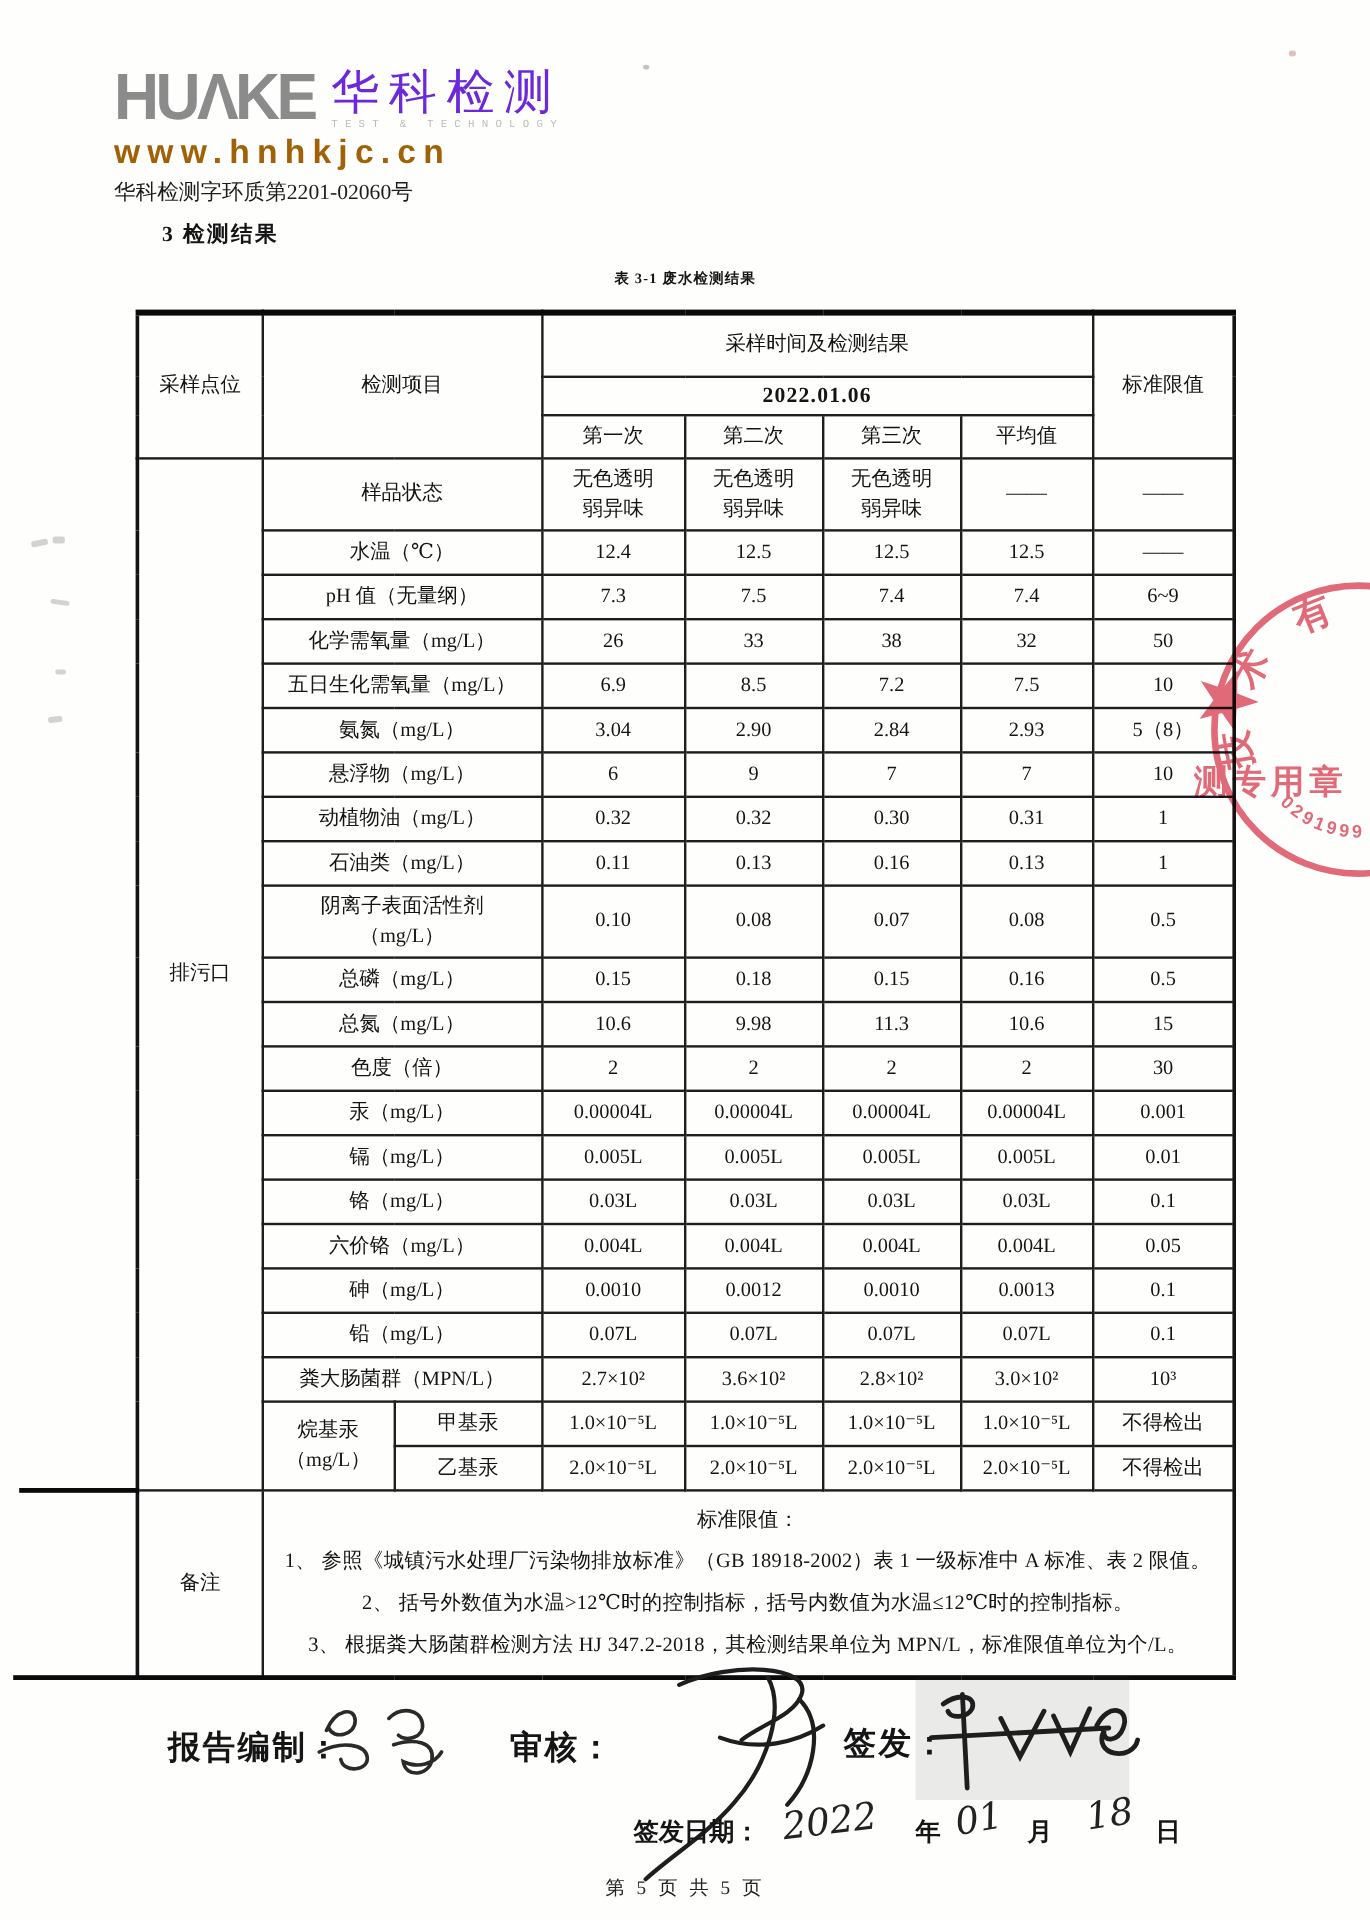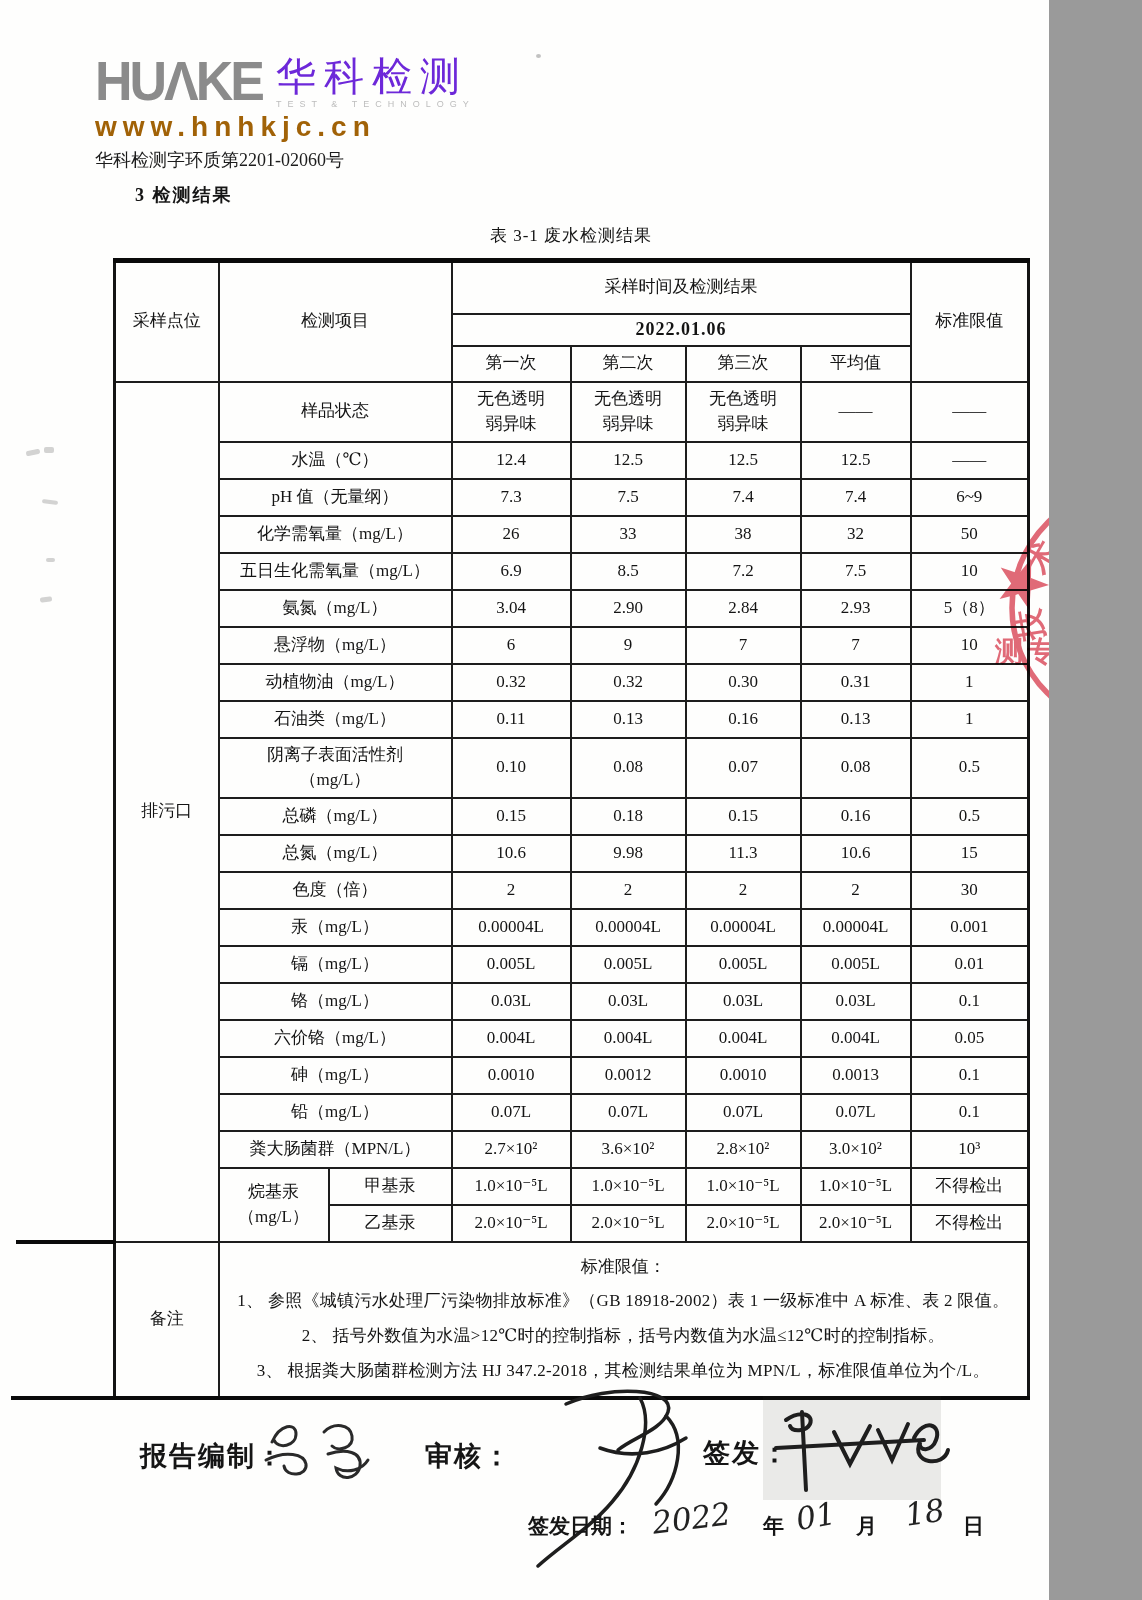--- a/index.html
+++ b/index.html
@@ -1,38 +1,38 @@
 <!DOCTYPE html>
 <html><head>
 <meta charset="utf-8">
 <style>
   * { margin:0; padding:0; box-sizing:border-box; }
   html,body { background:#9a9a9a; }
   #page {
-    position:relative; width:1049px; height:1600px;
+    position:relative; width:1142px; height:1600px;
     background:#fefefd; overflow:hidden;
     font-family:"Liberation Serif","DejaVu Serif",serif;
     color:#151515;
     padding-left:48px;
   }
   
   #logo { position:absolute; left:95px; top:55px; }
   .brand-row { display:flex; align-items:flex-start; }
   .brand-latin { font-size:52px; font-weight:bold; color:#8b8b8b; letter-spacing:-3px; line-height:1;
                  font-family:"Liberation Sans",sans-serif; transform:scaleY(1.05); }
   .brand-cn-wrap { margin-left:14px; }
   .brand-cn { font-size:40px; color:#6d28d9; letter-spacing:8px; line-height:1.1; }
   .brand-sub { font-size:9px; color:#bdbdbd; letter-spacing:6px; margin-top:0px;
-               font-family:Liberation Sans, sans-serif; }
+               font-family:Liberation Mono, monospace; }
   .brand-site { font-size:28px; font-weight:bold; color:#a16207; letter-spacing:6px; margin-top:2px;
                 font-family:"Liberation Sans",sans-serif; }
   #doc-number { position:absolute; left:95px; top:148px; font-size:18px; color:#1c1c1c; }
   #section-heading { position:absolute; left:135px; top:183px; font-size:18px; font-weight:bold; letter-spacing:2px; }
   #table-title { position:absolute; left:0; top:224px; width:1142px; text-align:center;
-                 font-size:17px; font-weight:normal; letter-spacing:1px; }
+                 font-size:12px; font-weight:bold; letter-spacing:1px; }
   
   #results-table {
     position:absolute; left:113px; top:258px; width:914px;
     border-collapse:collapse; table-layout:fixed;
     border:3px solid #141414; border-top:5px solid #0a0a0a; border-bottom:4px solid #0a0a0a;
   }
   #results-table th, #results-table td {
     border:2px solid #1d1d1d; text-align:center; vertical-align:middle;
     padding:0 2px; font-size:17px; font-weight:normal; white-space:pre-line;
     color:#141414; line-height:1.45;
@@ -361,20 +361,21 @@
   </svg>
 
   <div id="issue-date-line">签发日期：</div>
   <span class="hand" style="left:652px; top:1500px; transform:rotate(-7deg);">2022</span>
   <span class="date-unit" style="left:763px; top:1512px;">年</span>
   <span class="hand" style="left:796px; top:1498px; transform:rotate(-10deg);">01</span>
   <span class="date-unit" style="left:856px; top:1512px;">月</span>
   <span class="hand" style="left:905px; top:1494px; transform:rotate(-8deg);">18</span>
   <span class="date-unit" style="left:963px; top:1512px;">日</span>
 
+  <div id="page-num">第 5 页 共 5 页</div>
 
   <div class="speck" style="left:536px; top:54px; width:5px; height:4px;"></div>
   <div class="speck" style="left:1074px; top:42px; width:6px; height:5px; background:#c58a8a;"></div>
   <div class="smudge" style="left:26px; top:450px; width:14px; height:5px; transform:rotate(-12deg);"></div>
   <div class="smudge" style="left:44px; top:447px; width:10px; height:6px;"></div>
   <div class="smudge" style="left:42px; top:500px; width:16px; height:4px; transform:rotate(8deg);"></div>
   <div class="smudge" style="left:46px; top:558px; width:9px; height:4px;"></div>
   <div class="smudge" style="left:40px; top:597px; width:12px; height:5px; transform:rotate(-6deg);"></div>
 
 </div>

